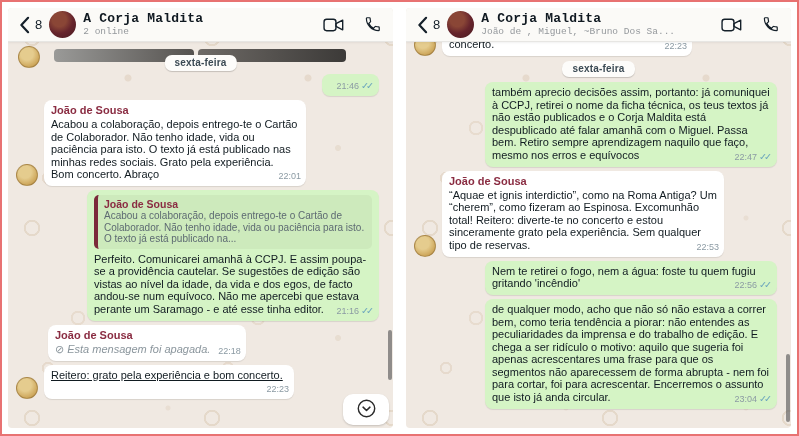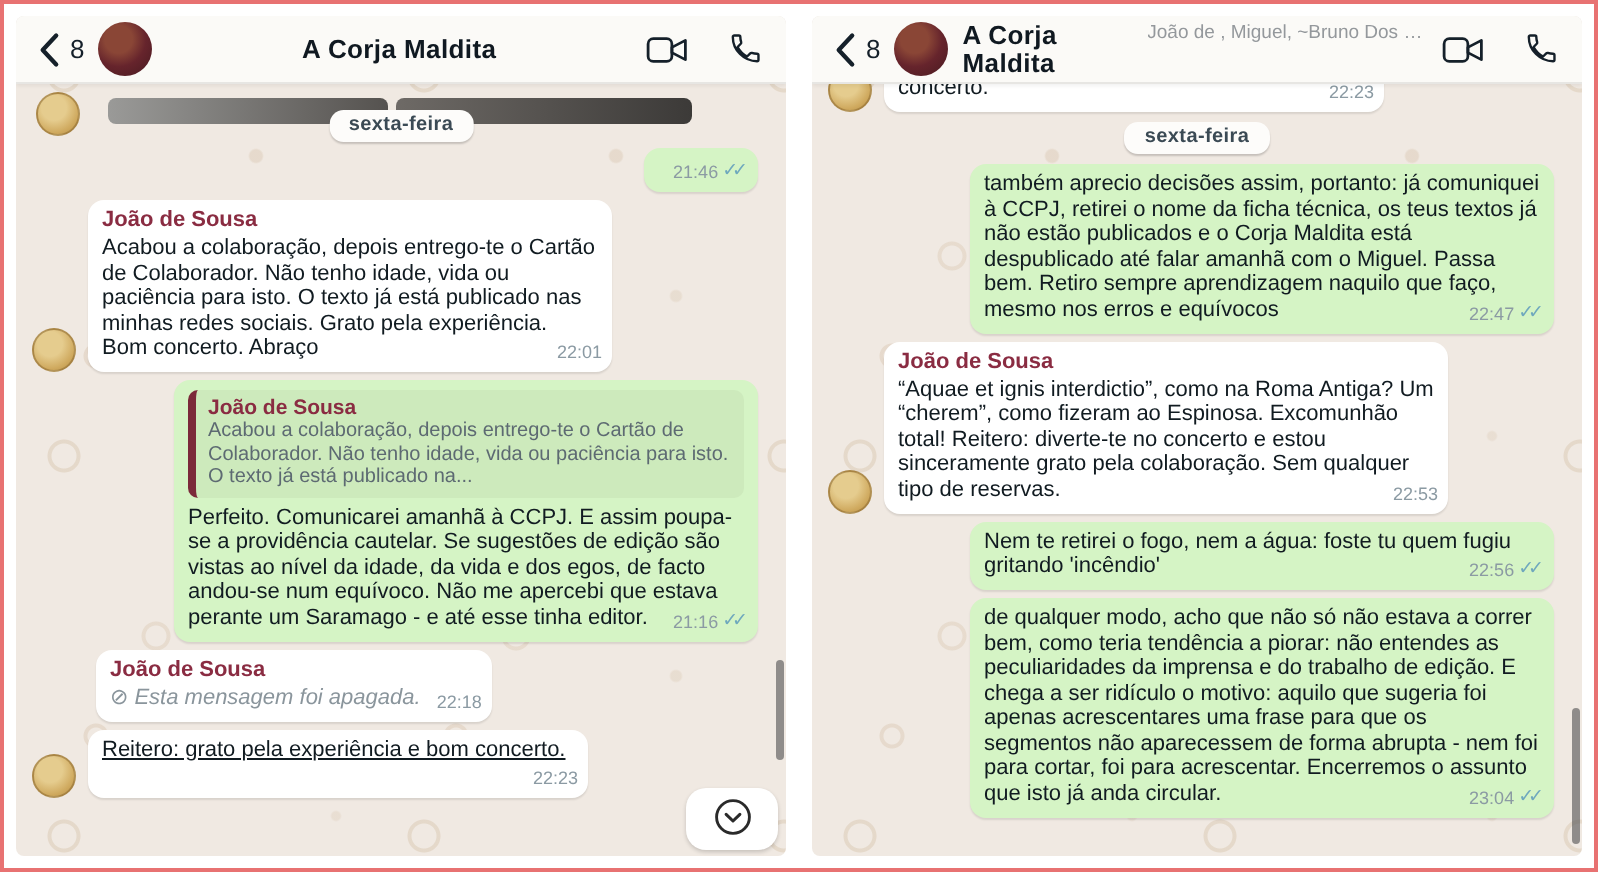--- a/index.html
+++ b/index.html
@@ -35,21 +35,21 @@
     box-shadow:0 1px 2px rgba(0,0,0,.06);
   }
   .back { display:flex; align-items:center; gap:4px; cursor:pointer; }
   .back svg { display:block; }
   .count { font-size:13px; color:#15202a; }
   .g-avatar {
     width:27px; height:27px; border-radius:50%;
     background:radial-gradient(circle at 38% 32%, #8a4636 0 28%, #66242c 55%, #471a20 100%);
     flex:0 0 auto;
   }
-  .titles { display:flex; justify-content:center; min-width:0; flex:1; }
+  .titles { display:flex; flex-direction:column; justify-content:center; min-width:0; flex:1;font-family:Liberation Mono, monospace; }
   .title { font-size:13px; font-weight:700; color:#101921; letter-spacing:.2px; line-height:14px; }
   .subtitle { font-size:9.5px; color:#94989c; line-height:11px; white-space:nowrap; overflow:hidden; text-overflow:ellipsis; }
   .hicons { display:flex; align-items:center; gap:20px; padding-right:2px; }
   .hicons span { display:flex; cursor:pointer; }
 
   
   .chat { position:absolute; inset:0; padding:38px 8px 4px 8px; display:flex; flex-direction:column; z-index:1; }
   .row { display:flex; align-items:flex-end; margin-bottom:4px; }
   .row.in { justify-content:flex-start; }
   .row.out { justify-content:flex-end; padding-right:6px; }
@@ -124,20 +124,21 @@
         <span>
           <svg width="13" height="18" viewBox="0 0 14 20">
               <path d="M11 2 L3.5 10 L11 18" fill="none" stroke="#15202a" stroke-width="2.4" stroke-linecap="round" stroke-linejoin="round"></path>
             </svg>
         </span>
         <span class="count">8</span>
       </div>
       <div class="g-avatar"></div>
       <div class="titles">
         <div class="title">A Corja Maldita</div>
+        <div class="subtitle">2 online</div>
       </div>
       <div class="hicons">
         <span>
           <svg width="21" height="16" viewBox="0 0 24 18">
               <rect x="1.2" y="2.5" width="13.6" height="13" rx="3" fill="none" stroke="#15202a" stroke-width="1.6"></rect>
               <path d="M14.8 7.5 L22.5 3.5 V14.5 L14.8 10.5 Z" fill="none" stroke="#15202a" stroke-width="1.6" stroke-linejoin="round"></path>
             </svg>
         </span>
         <span>
           <svg width="17" height="17" viewBox="0 0 24 24">
@@ -276,21 +277,21 @@
               <span>22:47</span>
               <span class="ticks">✓✓</span>
             </span>
         </div>
       </div>
 
       <div class="row in">
         <div class="mini-av"></div>
         <div class="bubble in" style="max-width:282px;">
           <div class="sender">João de Sousa</div>
-          <span class="msg-text">“Aquae et ignis interdictio”, como na Roma Antiga? Um “cherem”, como fizeram ao Espinosa. Excomunhão total! Reitero: diverte-te no concerto e estou sinceramente grato pela colaboração. Sem qualquer tipo de reservas.</span>
+          <span class="msg-text">“Aquae et ignis interdictio”, como na Roma Antiga? Um “cherem”, como fizeram ao Espinosa. Excomunhão total! Reitero: diverte-te no concerto e estou sinceramente grato pela experiência. Sem qualquer tipo de reservas.</span>
           <span class="meta">
               <span>22:53</span>
             </span>
         </div>
       </div>
 
       <div class="row out">
         <div class="bubble out">
           <span class="msg-text">Nem te retirei o fogo, nem a água: foste tu quem fugiu gritando 'incêndio'</span>
           <span class="meta">

